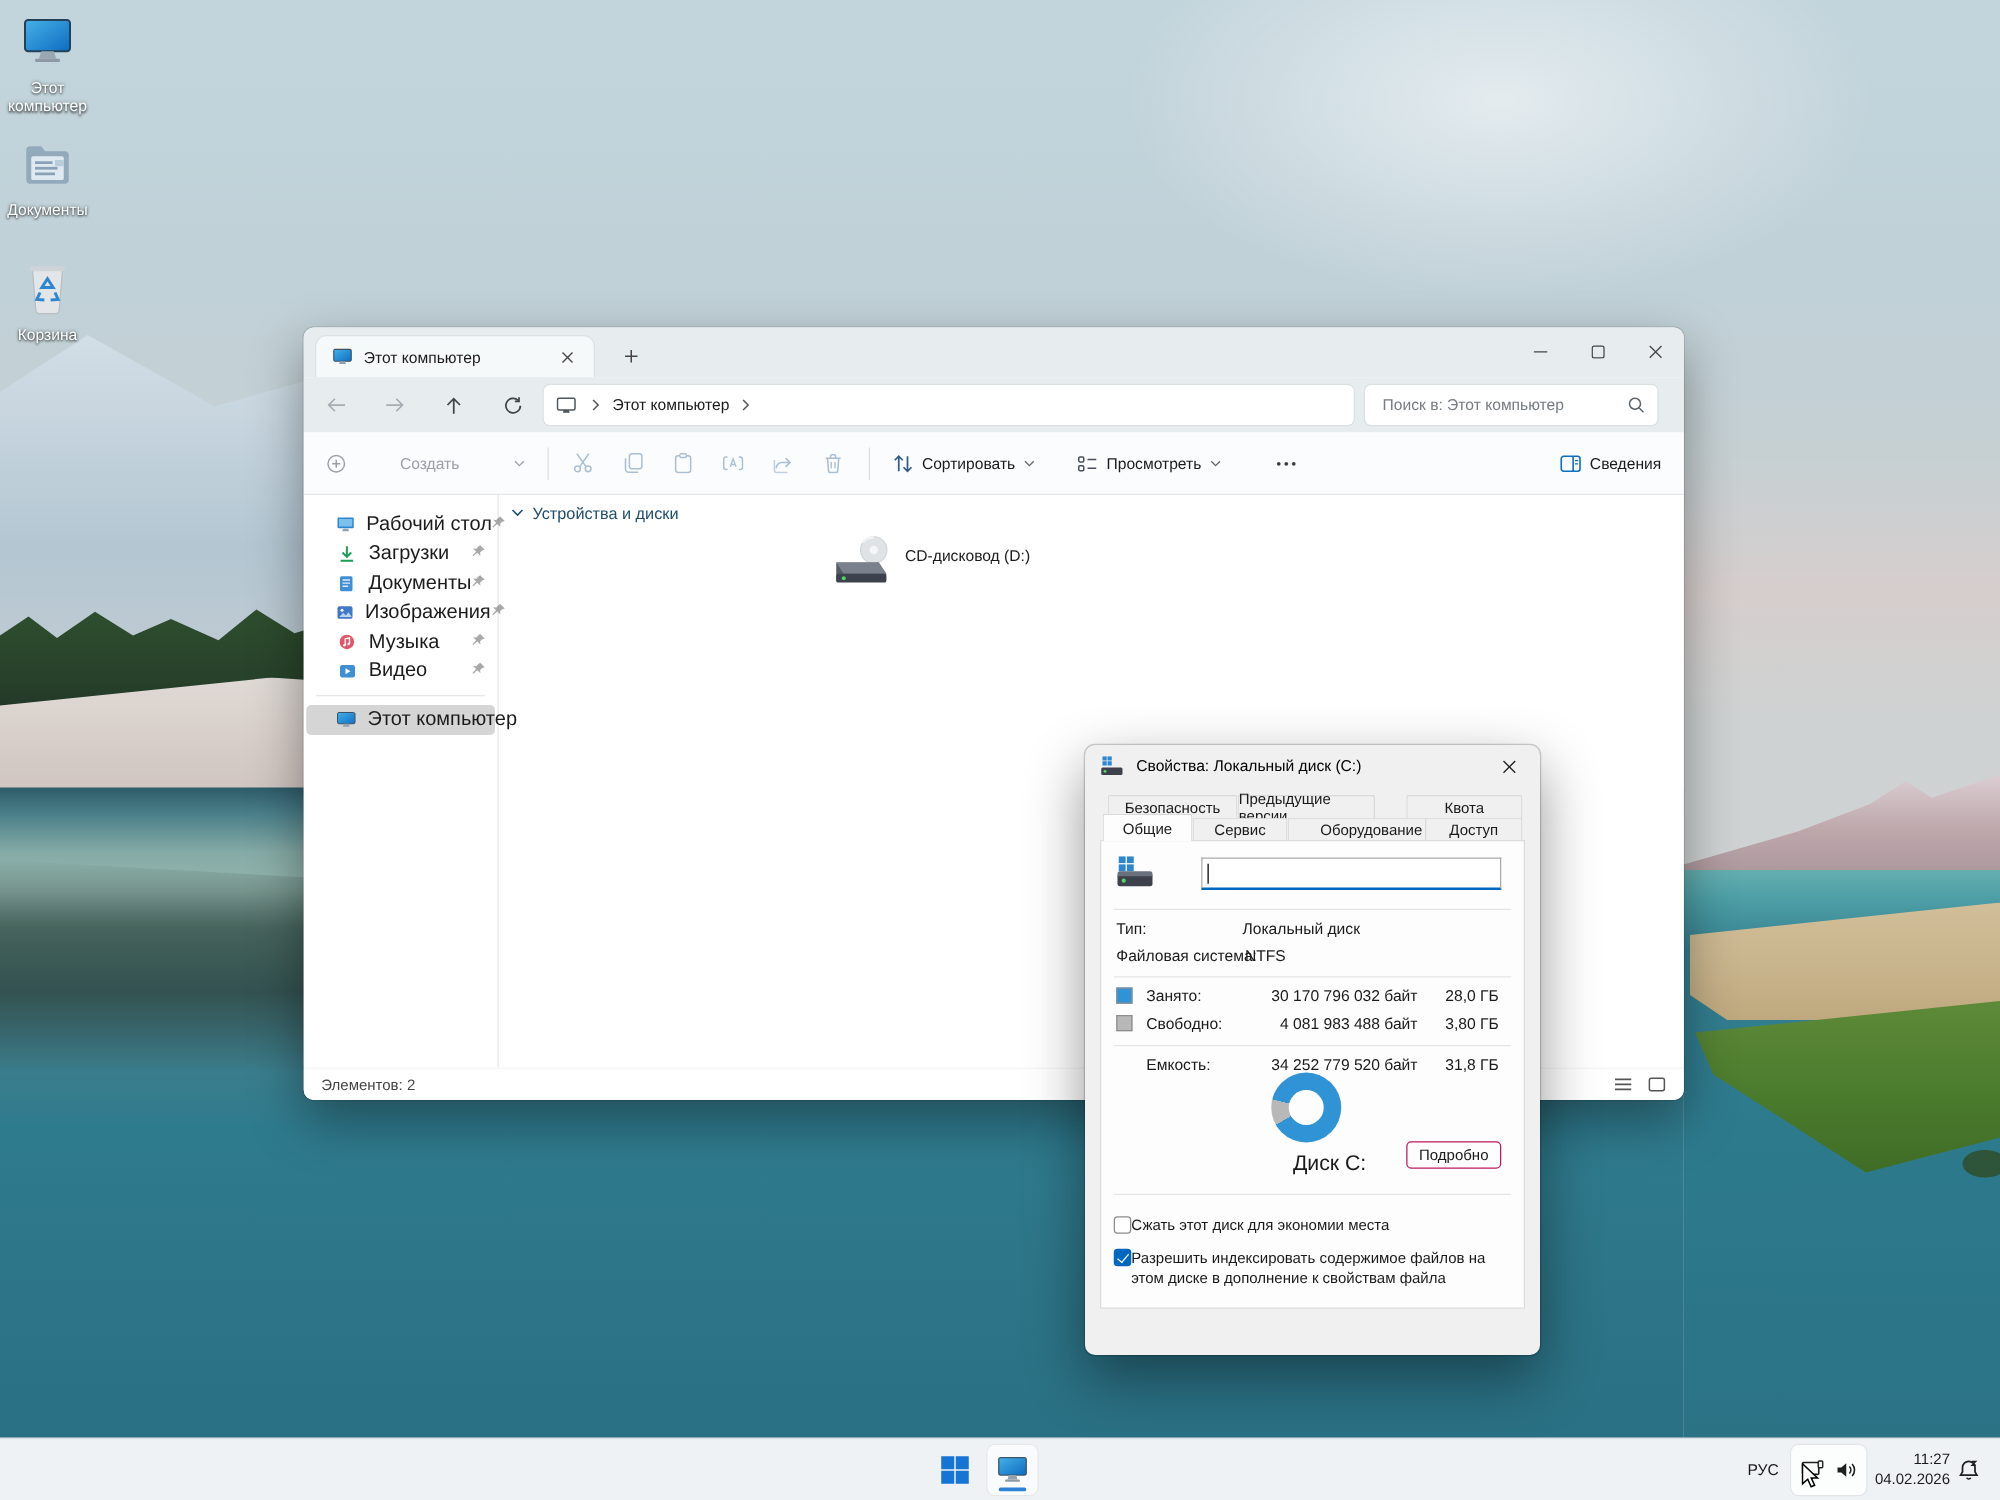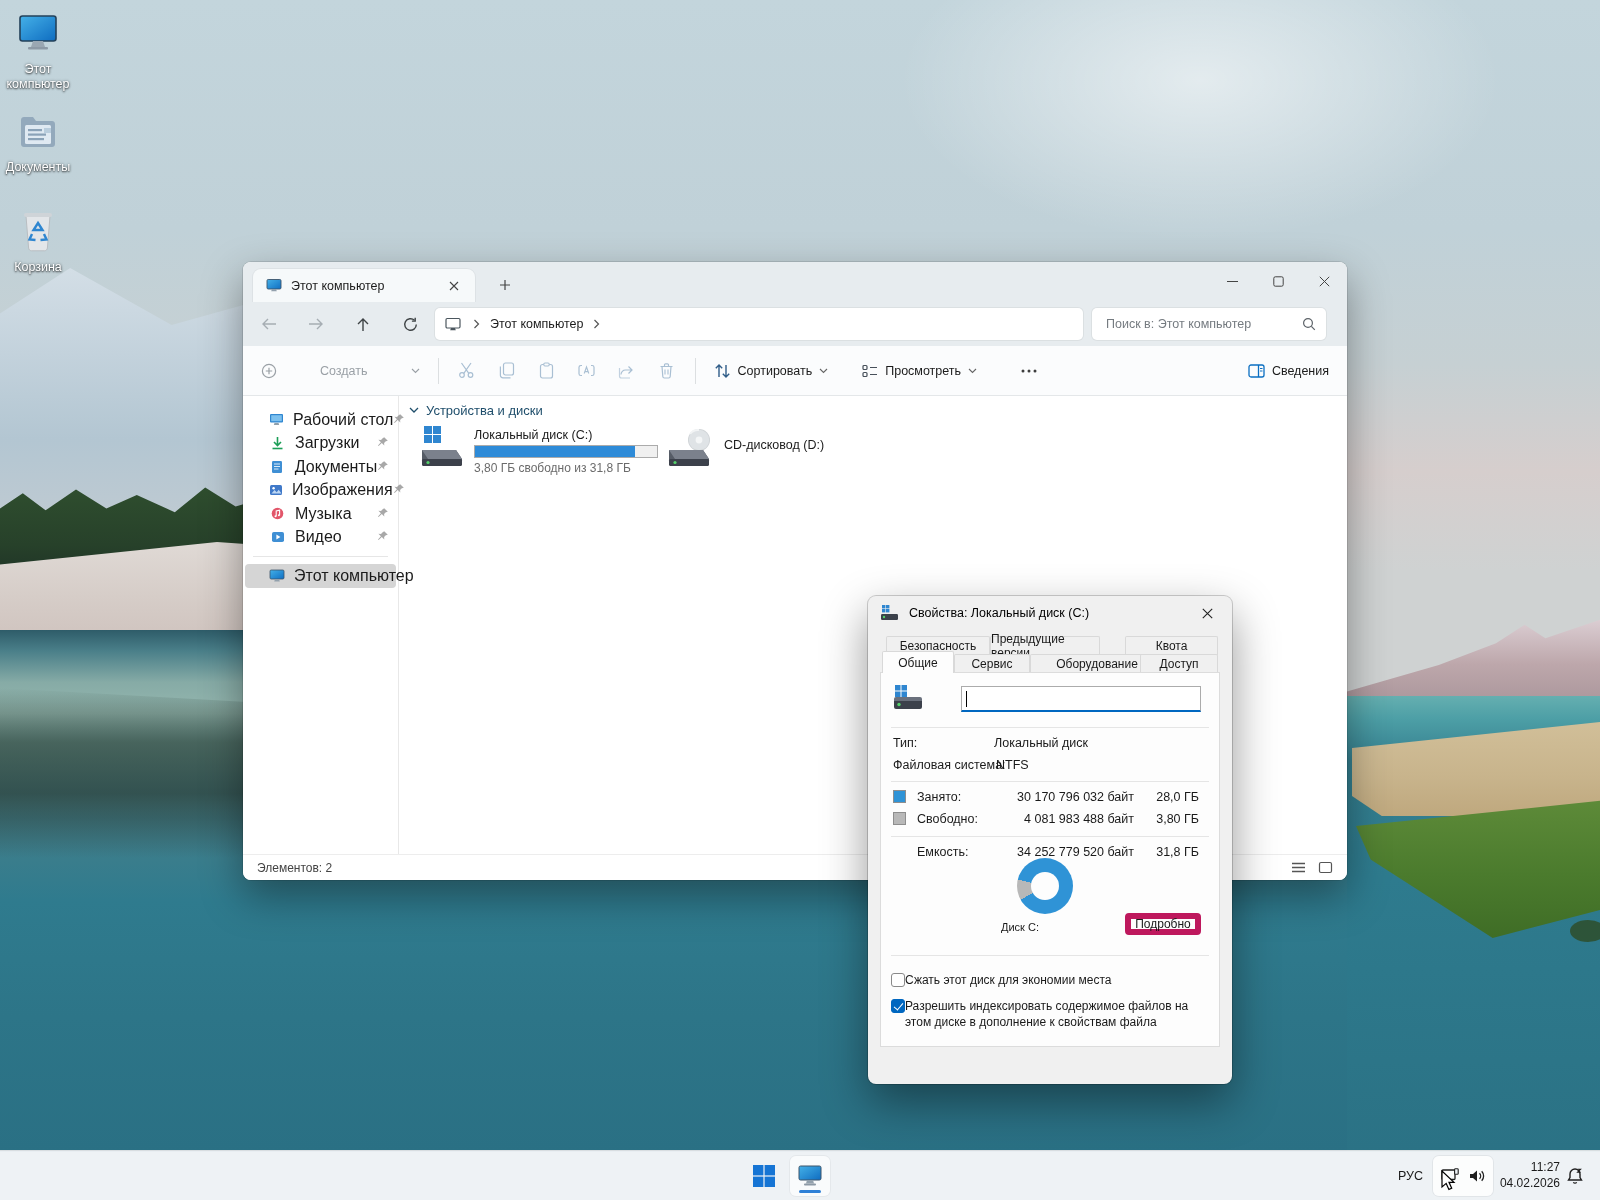--- a/index.html
+++ b/index.html
@@ -113,22 +113,22 @@
   .pg-sep{position:absolute;left:10px;right:10px;height:1px;background:#e5e5e5;}
   .pg-row-label{position:absolute;font-size:12.5px;color:#1a1a1a;white-space:nowrap;}
   .pg-swatch{position:absolute;width:13px;height:13px;border:1px solid #8e8e8e;}
   .pg-bytes{position:absolute;text-align:right;width:130px;font-size:12.5px;}
   .pg-size{position:absolute;text-align:right;width:60px;font-size:12.5px;}
   .vol-input{position:absolute;left:80px;top:13px;width:240px;height:26px;background:#fff;border:1px solid #ababab;
     border-bottom:2px solid #0067c0;font-size:12.5px;padding:0 5px;font-family:inherit;color:#000;outline:none;}
   .vol-caret{position:absolute;left:85px;top:18px;width:1px;height:16px;background:#000;}
   .donut{position:absolute;left:136px;top:185px;width:56px;height:56px;border-radius:50%;}
   .donut::after{content:"";position:absolute;left:14px;top:14px;width:28px;height:28px;border-radius:50%;background:#fdfdfd;}
-  .disk-lbl{position:absolute;left:120px;top:248px;width:104px;text-align:left;font-size:11px;}
-  .btn{display:flex;align-items:center;justify-content:center;background:#fdfdfd;border:6px solid #be185d;border-radius:4px;
+  .disk-lbl{position:absolute;left:108px;top:248px;width:104px;text-align:right;font-size:17px;}
+  .btn{display:flex;align-items:center;justify-content:center;background:#fdfdfd;border:1px solid #be185d;border-radius:4px;
     font-size:12px;color:#1a1a1a;font-family:inherit;}
   .btn-details{position:absolute;left:244px;top:240px;width:76px;height:22px;}
   .cb{position:absolute;display:flex;align-items:flex-start;}
   .cb-box{width:14px;height:14px;border:1px solid #8a8a8a;border-radius:3px;background:#fff;flex:none;position:relative;}
   .cb.checked .cb-box{background:#0067c0;border-color:#0067c0;}
   .cb.checked .cb-box::after{content:"";position:absolute;left:4px;top:1px;width:4px;height:8px;
     border:solid #fff;border-width:0 1.6px 1.6px 0;transform:rotate(40deg);}
   .cb-label{margin-left:0;font-size:12px;line-height:1.35;margin-top:-1px;}
   .dlg-buttons{position:absolute;left:0;top:458px;width:100%;height:30px;}
   .dlg-buttons .btn{position:absolute;width:70px;height:22px;}
@@ -489,39 +489,20 @@
         </div>
       </div>
 
       <div class="ex-content">
         <div class="grp-header">
           <svg width="10" height="7" viewBox="0 0 10 7">
             <path d="M1 1l4 4 4-4" fill="none" stroke="#1f4e6b" stroke-width="1.3"></path>
             </svg>
           <span>Устройства и диски</span>
         </div>
-        <div class="tile tile-c">
-          <svg width="46" height="42" viewBox="0 0 46 42">
-            <rect x="5" y="0" width="8" height="8" fill="#2f86d0"></rect>
-              <rect x="14" y="0" width="8" height="8" fill="#2f86d0"></rect>
-            <rect x="5" y="9" width="8" height="8" fill="#2f86d0"></rect>
-              <rect x="14" y="9" width="8" height="8" fill="#2f86d0"></rect>
-            <path d="M3 24h34l6 9v6H3z" fill="#565c66"></path>
-              <path d="M3 24h34l6 9H9z" fill="#7b818c"></path>
-            <rect x="3" y="33" width="40" height="7" rx="1.5" fill="#3c414b"></rect>
-              <circle cx="9" cy="36.5" r="1.6" fill="#54d26a"></circle>
-            </svg>
-          <div class="t-info">
-            <div class="t-name">Локальный диск (C:)</div>
-            <div class="usagebar">
-                <div class="fill" style="width: 88%; background: rgb(46, 139, 216);"></div>
-              </div>
-            <div class="t-free">3,80 ГБ свободно из 31,8 ГБ</div>
-          </div>
-        </div>
         <div class="tile tile-d">
           <svg width="48" height="42" viewBox="0 0 48 42">
             <circle cx="32" cy="14" r="11" fill="#cfd3d6"></circle>
               <circle cx="32" cy="14" r="10.2" fill="#dfe3e6"></circle>
             <circle cx="32" cy="14" r="3.4" fill="#f4f6f7"></circle>
               <path d="M23 8a10 10 0 0 1 9-4" stroke="#f2f4f5" stroke-width="2" fill="none"></path>
             <path d="M2 24h34l6 9v6H2z" fill="#565c66"></path>
               <path d="M2 24h34l6 9H8z" fill="#7b818c"></path>
             <rect x="2" y="33" width="40" height="7" rx="1.5" fill="#3c414b"></rect>
               <circle cx="8" cy="36.5" r="1.6" fill="#54d26a"></circle>

